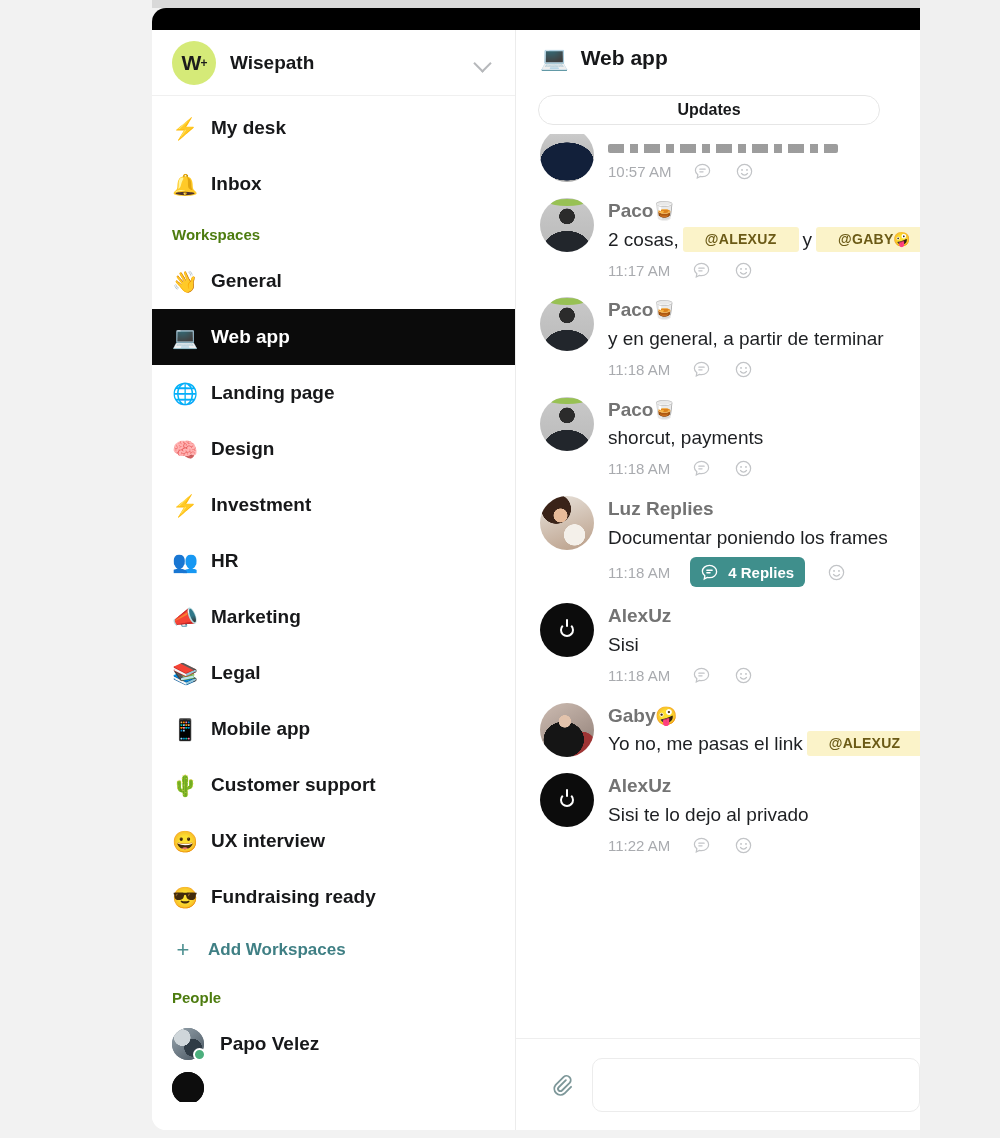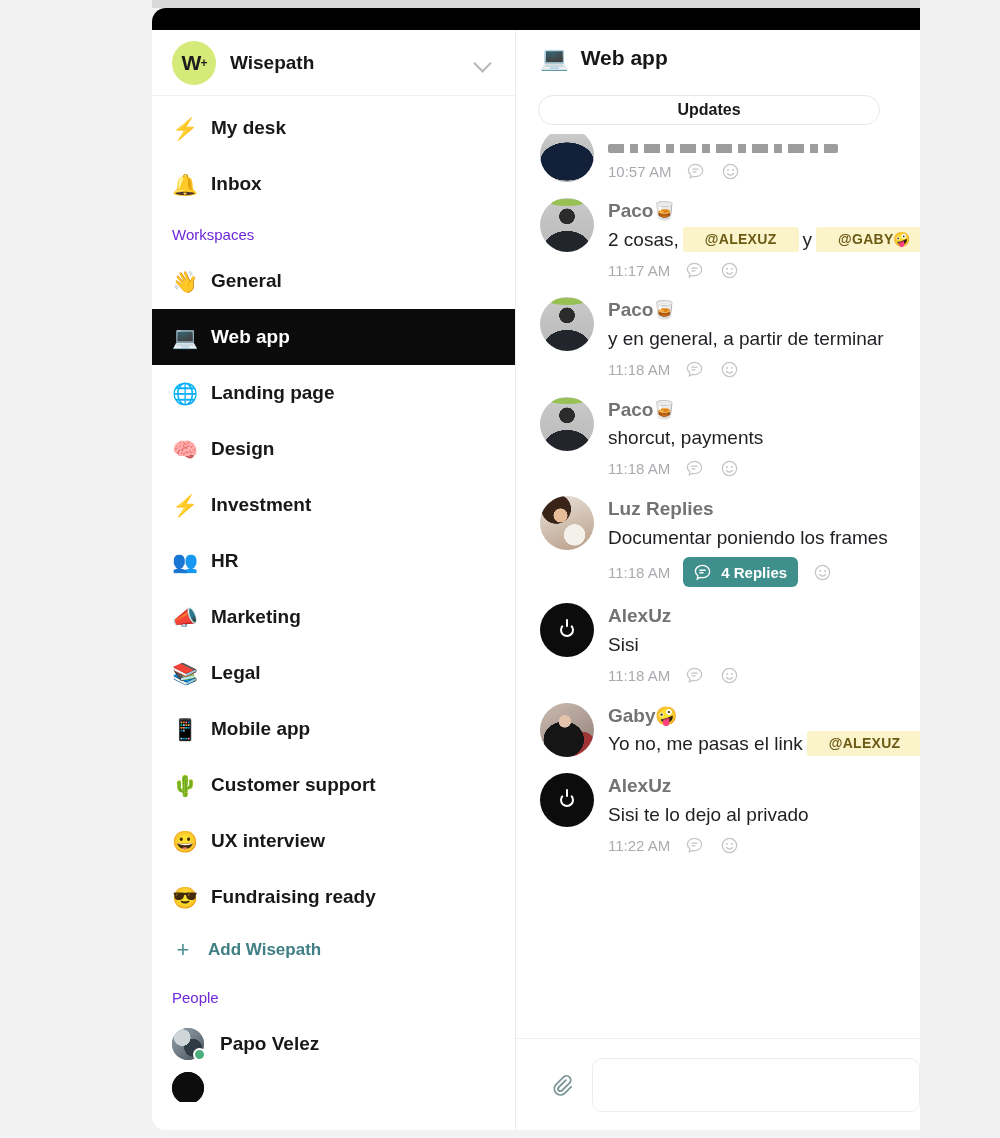--- a/index.html
+++ b/index.html
@@ -151,22 +151,22 @@
   }
 
   .nav-item.selected {
     background: #0b0b0b;
   }
   .nav-item.selected .nav-label { color: #ffffff; }
 
   .section-label {
     padding: 14px 20px 10px 20px;
     font-size: 15px;
-    color: #6d28d9;
-    font-weight: normal;
+    color: #4d7c0f;
+    font-weight: bold;
   }
 
   .add-workspace {
     display: flex;
     align-items: center;
     height: 50px;
     padding: 0 20px;
     cursor: pointer;
   }
   .add-plus {
@@ -407,21 +407,21 @@
     border-radius: 3px;
     margin: 0 4px;
     display: inline-block;
     vertical-align: 2px;
   }
 
   .msg-meta {
     margin-top: 7px;
     display: flex;
     align-items: center;
-    gap: 13px;
+    gap: 20px;
   }
   .msg-time {
     font-size: 15px;
     color: #a9abaf;
     white-space: nowrap;
   }
 
   .icon-btn {
     width: 22px; height: 22px;
     flex: 0 0 22px;
@@ -578,21 +578,21 @@
             <span class="nav-label">UX interview</span>
           </div>
 
           <div class="nav-item">
             <span class="nav-emoji">😎</span>
             <span class="nav-label">Fundraising ready</span>
           </div>
 
           <div class="add-workspace">
             <span class="add-plus">+</span>
-            <span class="add-label">Add Wisepath</span>
+            <span class="add-label">Add Workspaces</span>
           </div>
 
           <div class="section-label">People</div>
 
           <div class="person-item">
             <span class="person-avatar">
               <span class="av-img"></span>
               <span class="status-dot"></span>
             </span>
             <span class="person-name">Papo Velez</span>

